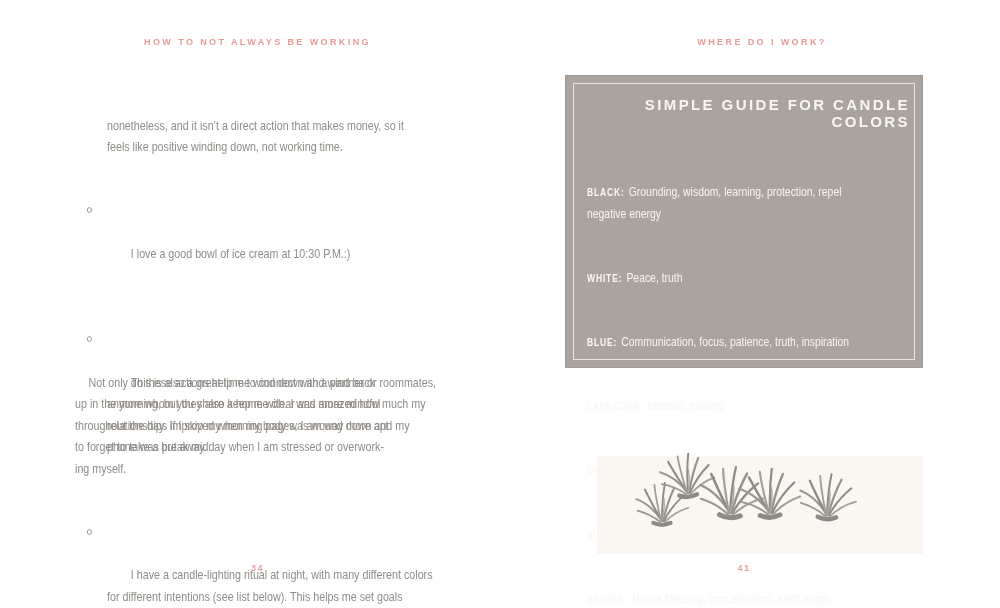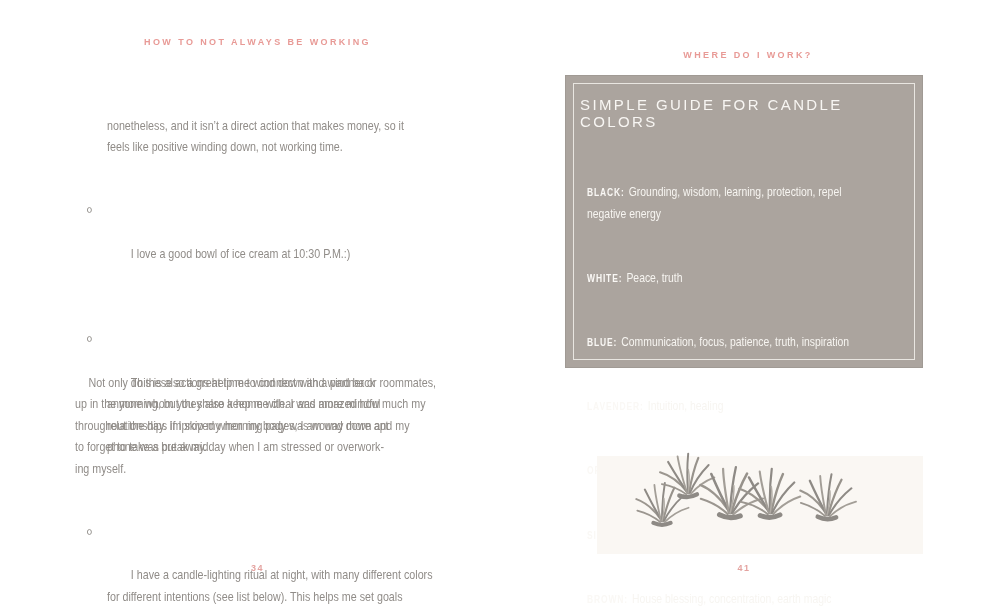--- a/index.html
+++ b/index.html
@@ -9,21 +9,21 @@
     position:relative; width:924px; height:608px; background:#ffffff;
     overflow:hidden;
   }
   
   .running-head {
     position:absolute; top:37px; text-align:center;
     font-size:9px; font-weight:bold; letter-spacing:2.4px;
     color:#e89a96;
   }
   .rh-left  { left:60px;  width:395px; }
-  .rh-right { left:569px; width:358px;margin-top:13px; }
+  .rh-right { left:583px; width:358px; }
   .folio {
     position:absolute; top:563px; text-align:center;
     font-size:9px; font-weight:bold; letter-spacing:1.5px;
     color:#e4a3a0;
   }
   .folio-left  { left:75px;  width:365px; }
   .folio-right { left:565px; width:358px; }
 
   
   .body-copy {
@@ -45,22 +45,22 @@
   
   .candle-panel {
     position:absolute; left:565px; top:75px; width:358px; height:293px;
     background:#aba49e; border:1px solid #a09a94;
   }
   .panel-inner-border {
     position:absolute; left:7px; top:7px; right:7px; bottom:7px;
     border:1px solid #e9e6e1; pointer-events:none;
   }
   .panel-title {
-    position:absolute; left:14px; top:90px; width:330px; text-align:left;
-    color:#f8f6f3; font-size:15px; font-weight:400; letter-spacing:2.4px;
+    position:absolute; left:14px; top:90px; width:330px; text-align:right;
+    color:#f8f6f3; font-size:15px; font-weight:700; letter-spacing:2.4px;
     top:92px;
   }
   .candle-entries {
     position:absolute; left:21px; top:63px; width:430px;
     color:#f7f5f1; font-size:13px; line-height:21.1px;
     white-space:pre; transform:scaleX(0.80); transform-origin:left top;
   }
   .clabel {
     font-size:10.6px; letter-spacing:1.1px; font-weight:600;
     color:#faf8f5; margin-right:5px;

